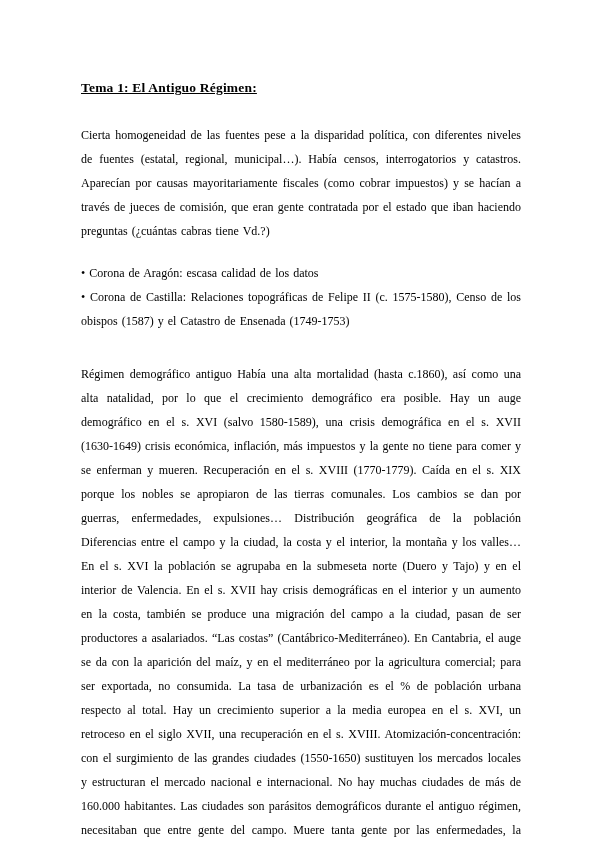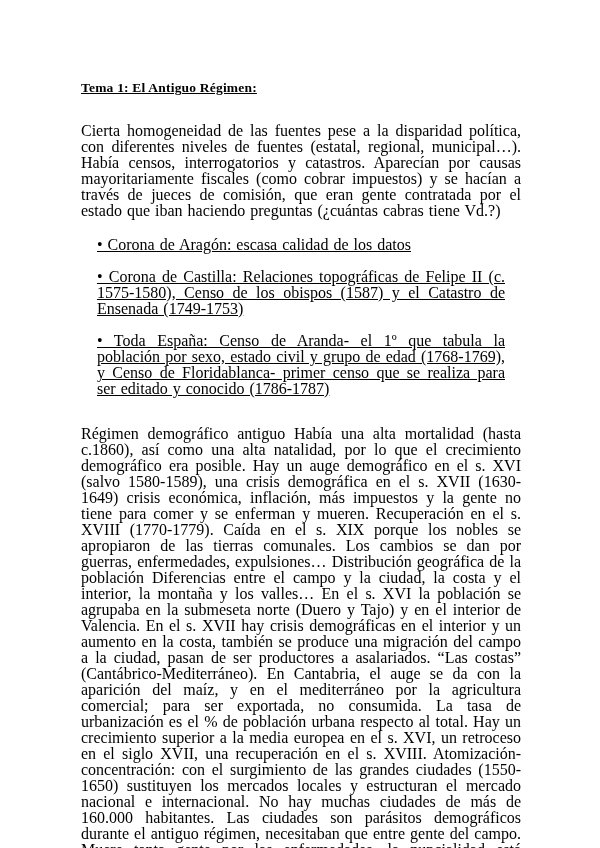--- a/index.html
+++ b/index.html
@@ -32,49 +32,47 @@
     width: 440px;
   }
   .doc-title {
     font-size: 13.5px;
     font-weight: bold;
     text-decoration: underline;
     margin: 0 0 27px 0;
     letter-spacing: 0.2px;
   }
   .para {
-    font-size: 16px;
-    line-height: 16px;
+    font-size: 12px;
+    line-height: 24px;
     text-align: justify;
     margin: 0 0 18px 0;
     word-spacing: 1px;
   }
   .bullets {
     margin: 0 0 29px 0;
   }
   .bullets .para {
-    margin: 16px;
-    text-decoration: underline;
+    margin: 0;
   }
   .body-para {
     margin-bottom: 0;
   }
 </style>
 </head>
 <body>
 
 <div class="page">
   <div class="content">
 
     <h1 class="doc-title">Tema 1: El Antiguo Régimen:</h1>
 
     <p class="para">Cierta homogeneidad de las fuentes pese a la disparidad política, con diferentes niveles de fuentes (estatal, regional, municipal…). Había censos, interrogatorios y catastros. Aparecían por causas mayoritariamente fiscales (como cobrar impuestos) y se hacían a través de jueces de comisión, que eran gente contratada por el estado que iban haciendo preguntas (¿cuántas cabras tiene Vd.?)</p>
 
     <div class="bullets">
       <p class="para">• Corona de Aragón: escasa calidad de los datos</p>
       <p class="para">• Corona de Castilla: Relaciones topográficas de Felipe II (c. 1575-1580), Censo de los obispos (1587) y el Catastro de Ensenada (1749-1753)</p>
-      <p class="para">• Toda España: Censo de Aranda- el 1º que tabula la población por sexo, estado civil y grupo de edad (1768-1769), y Censo de Floridablanca- primer censo que se realiza para ser editado y conocido (1786-1787)</p>
     </div>
 
     <p class="para body-para">Régimen demográfico antiguo Había una alta mortalidad (hasta c.1860), así como una alta natalidad, por lo que el crecimiento demográfico era posible. Hay un auge demográfico en el s. XVI (salvo 1580-1589), una crisis demográfica en el s. XVII (1630-1649) crisis económica, inflación, más impuestos y la gente no tiene para comer y se enferman y mueren. Recuperación en el s. XVIII (1770-1779). Caída en el s. XIX porque los nobles se apropiaron de las tierras comunales. Los cambios se dan por guerras, enfermedades, expulsiones… Distribución geográfica de la población Diferencias entre el campo y la ciudad, la costa y el interior, la montaña y los valles… En el s. XVI la población se agrupaba en la submeseta norte (Duero y Tajo) y en el interior de Valencia. En el s. XVII hay crisis demográficas en el interior y un aumento en la costa, también se produce una migración del campo a la ciudad, pasan de ser productores a asalariados. “Las costas” (Cantábrico-Mediterráneo). En Cantabria, el auge se da con la aparición del maíz, y en el mediterráneo por la agricultura comercial; para ser exportada, no consumida. La tasa de urbanización es el % de población urbana respecto al total. Hay un crecimiento superior a la media europea en el s. XVI, un retroceso en el siglo XVII, una recuperación en el s. XVIII. Atomización-concentración: con el surgimiento de las grandes ciudades (1550-1650) sustituyen los mercados locales y estructuran el mercado nacional e internacional. No hay muchas ciudades de más de 160.000 habitantes. Las ciudades son parásitos demográficos durante el antiguo régimen, necesitaban que entre gente del campo. Muere tanta gente por las enfermedades, la nupcialidad está restringida porque la gente no puede dotar a sus hijas, por lo que no pueden tener hijos. La ciudad necesita constantemente de gente del campo, por lo que el campo se va quedando sin gente, lo que, junto con las condiciones meteorológicas, afecta negativamente a la producción de comida es menos y de menor calidad (y también aumenta la inflación), lo que lleva a enfermedades y a muerte. Toma gran peso la inmigración americana. Hay diferencias regionales en el norte, que está menos urbanizado y el sur, donde hay una alta urbanización pese a la crisis del s. XVII. Estimaciones poblacionales (s. XVI) • Castilla: 4,5-6,5 M (1530-1591) • Aragón: cerca</p>
 
   </div>
 </div>
 
 </body></html>

